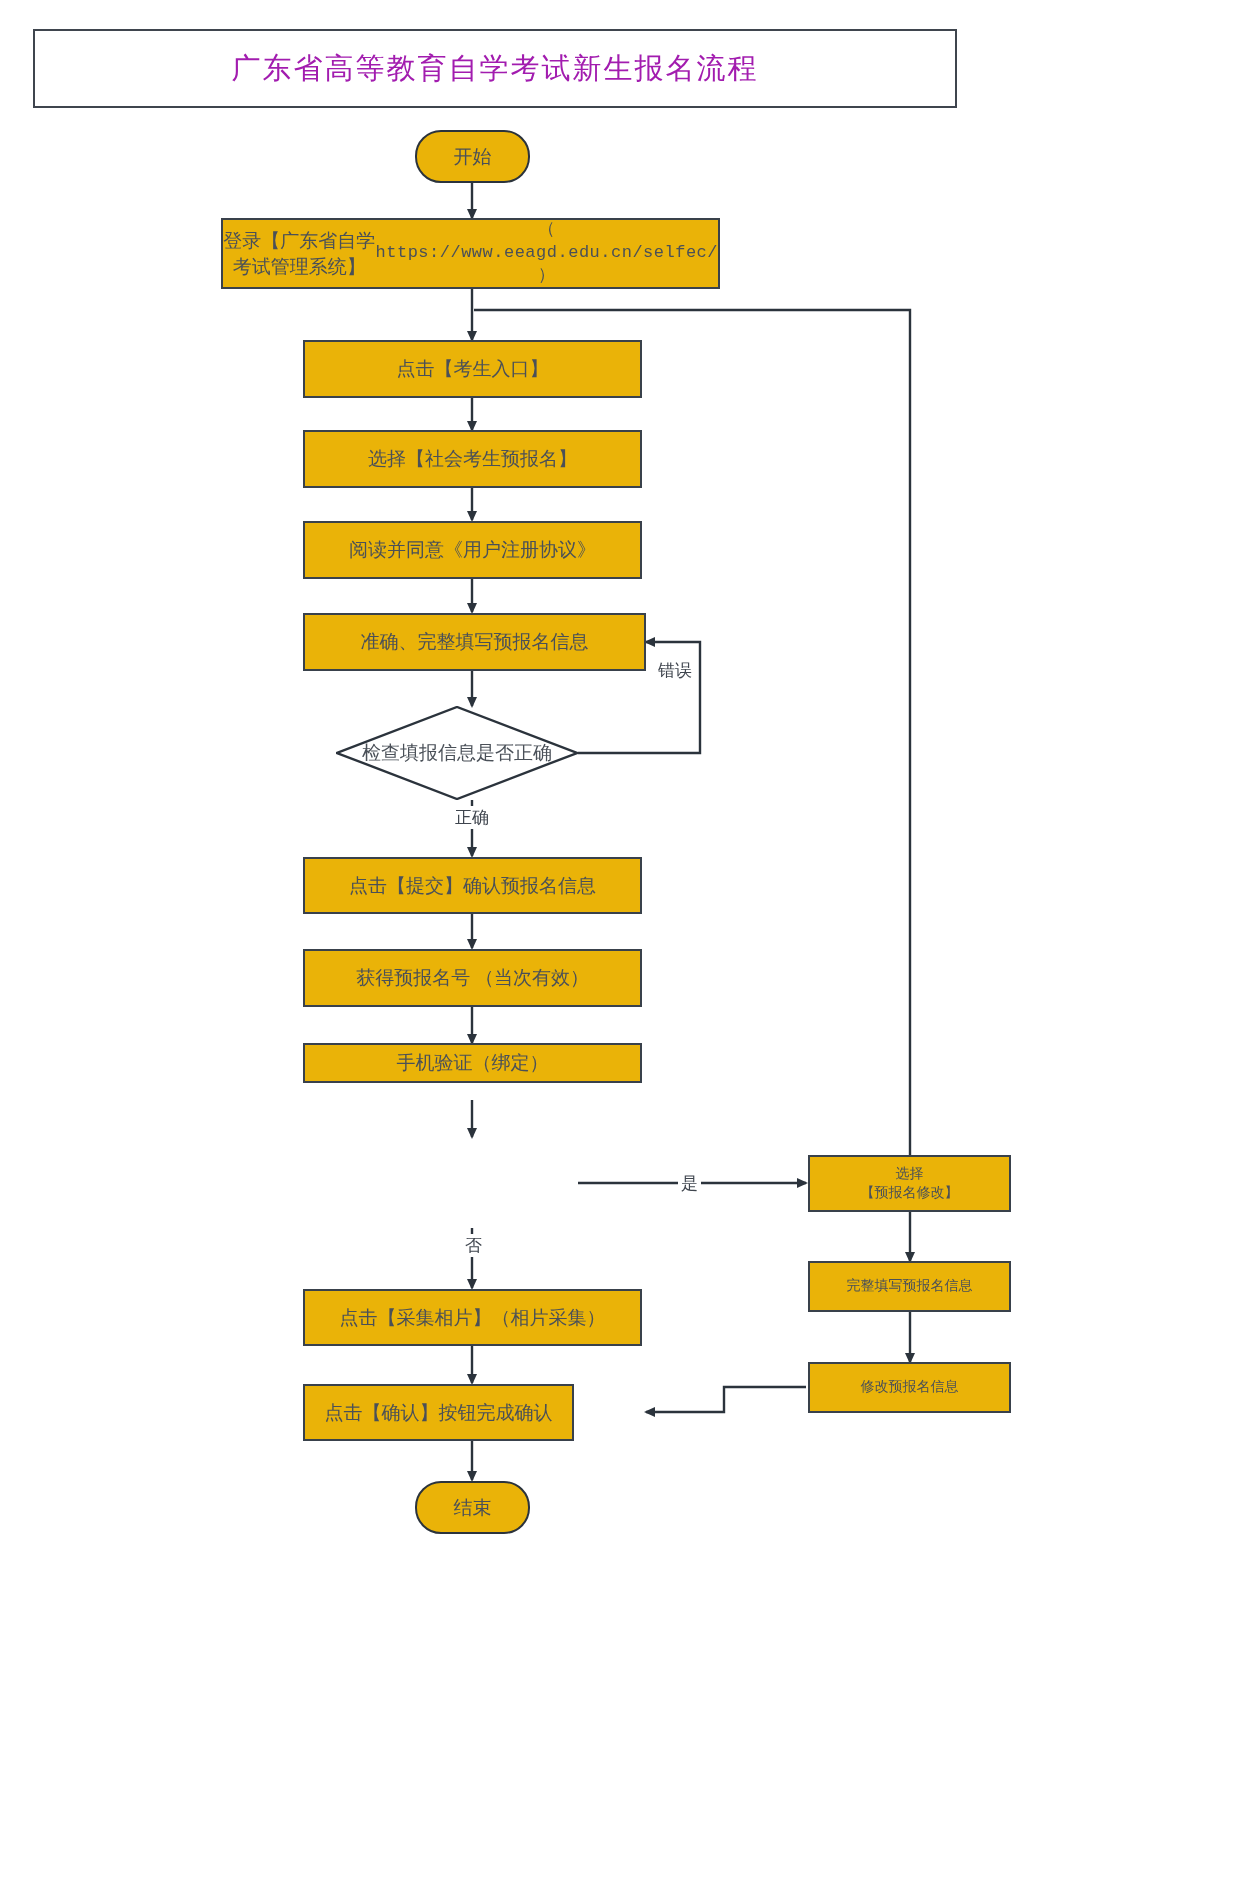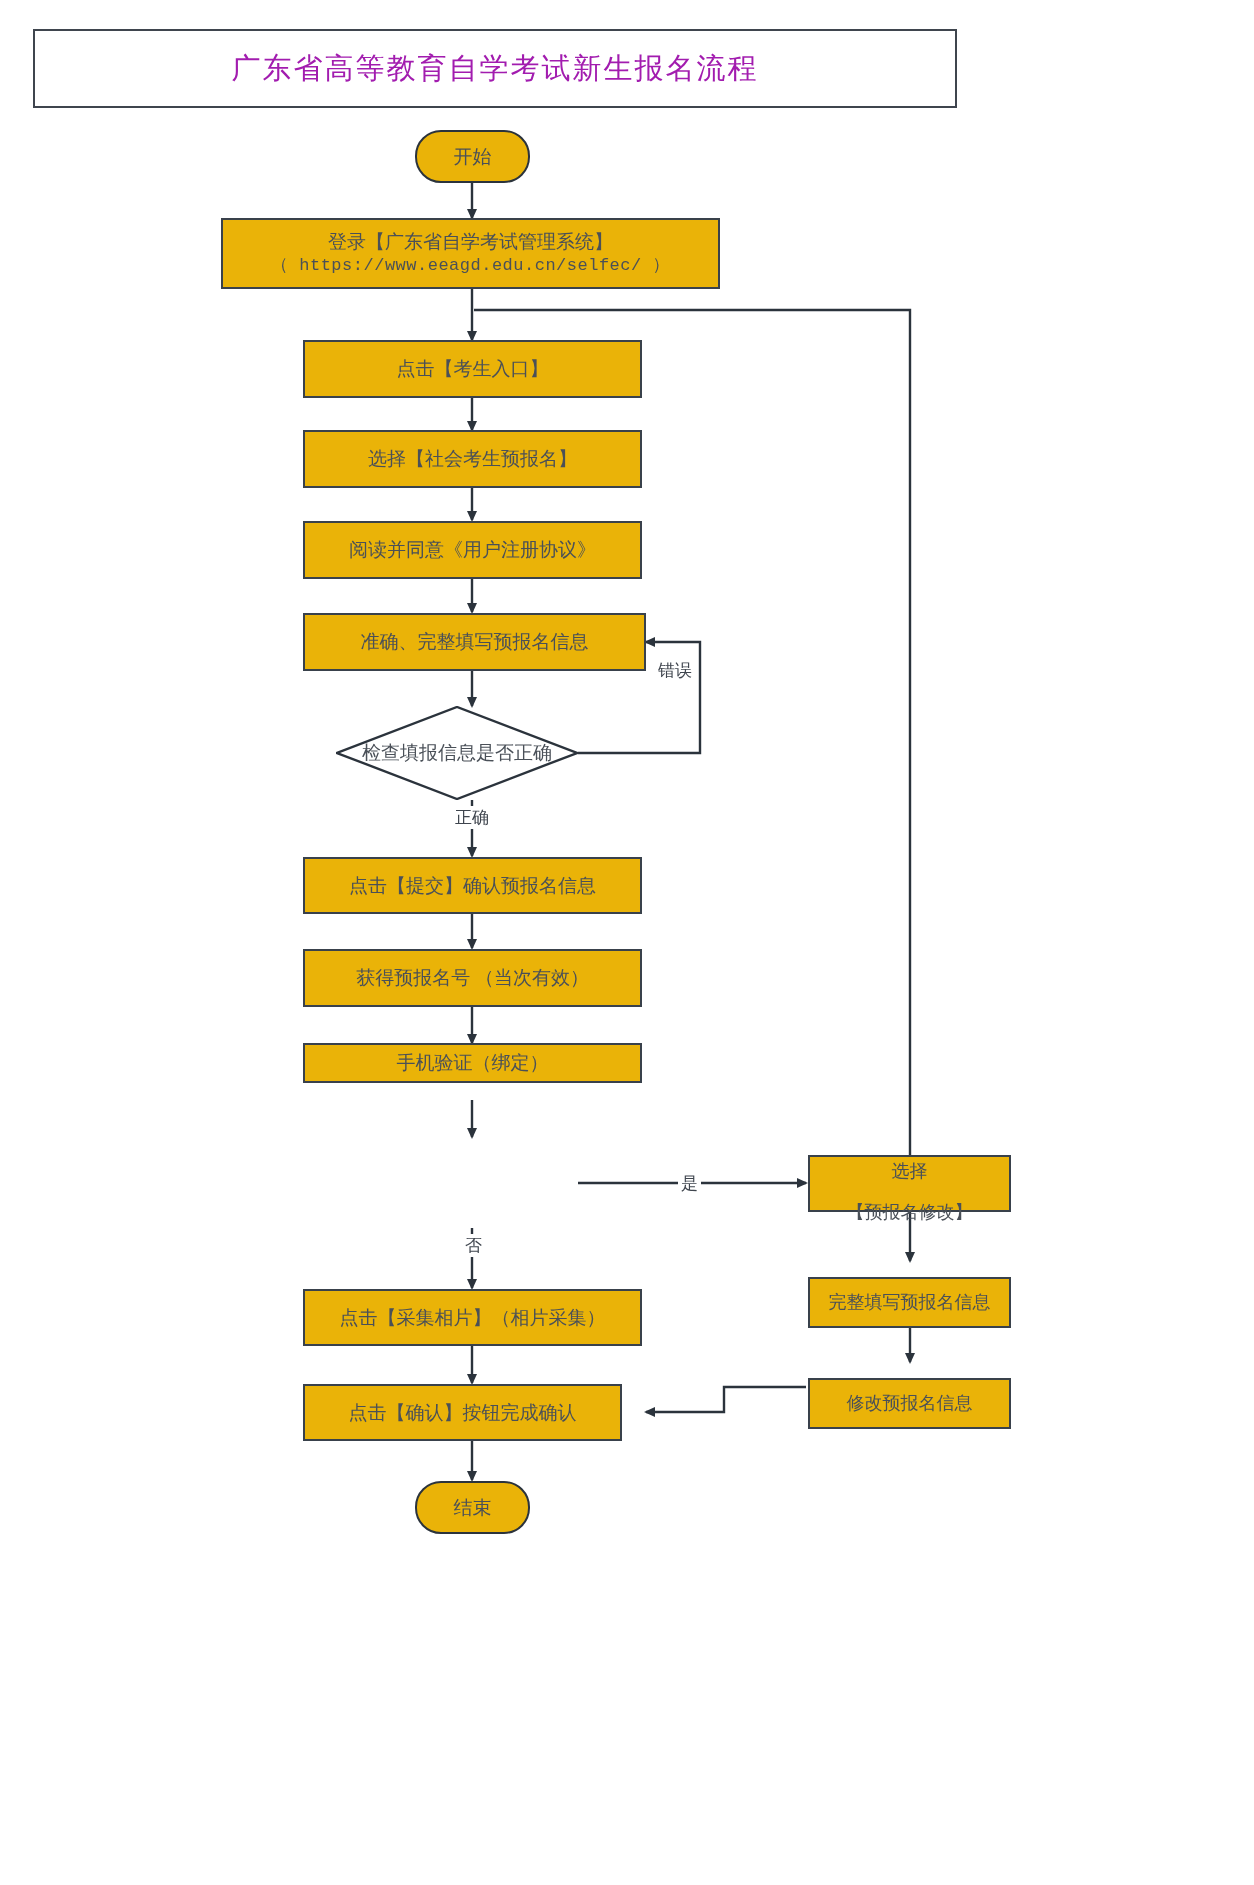--- a/index.html
+++ b/index.html
@@ -56,21 +56,21 @@
   }
   .node.terminator {
     border: 2px solid #2b333c;
     border-radius: 26px;
   }
   .node .label {
     display: block;
     white-space: pre-line;
   }
   .fs19 { font-size: 19px; }
-  .fs18 { font-size: 18px; margin-top: 16px; }
+  .fs18 { font-size: 14px; }
   .mono { font-family: "Liberation Mono", "DejaVu Sans Mono", monospace; font-size: 17px; letter-spacing: .5px;}
 
   
   .diamond-wrap {
     position: absolute;
     z-index: 3;
   }
   .diamond-shape {
     position: absolute;
     left: 0; top: 0;
@@ -161,21 +161,21 @@
   </svg>
 
   <div class="title-frame">
     <div class="title-text">广东省高等教育自学考试新生报名流程</div>
   </div>
 
   <div class="node terminator fs19" style="left:415px; top:130px; width:115px; height:53px;">
     <span class="label">开始</span>
   </div>
 
-  <div class="node rect" style="left:221px; top:218px; width:499px; height:71px; flex-direction:column;">
+  <div class="node rect" style="left:221px; top:218px; width:499px; height:71px; flex-direction:row;">
     <span class="label fs19">登录【广东省自学考试管理系统】</span>
     <span class="label mono">（ https://www.eeagd.edu.cn/selfec/ ）</span>
   </div>
 
   <div class="node rect fs19" style="left:303px; top:340px; width:339px; height:58px;">
     <span class="label">点击【考生入口】</span>
   </div>
 
   <div class="node rect fs19" style="left:303px; top:430px; width:339px; height:58px;">
     <span class="label">选择【社会考生预报名】</span>
@@ -219,21 +219,21 @@
   </div>
 
   <div class="node rect fs18" style="left:808px; top:1362px; width:203px; height:51px;">
     <span class="label">修改预报名信息</span>
   </div>
 
   <div class="node rect fs19" style="left:303px; top:1289px; width:339px; height:57px;">
     <span class="label">点击【采集相片】（相片采集）</span>
   </div>
 
-  <div class="node rect fs19" style="left:303px; top:1384px; width:319px; height:57px;">
+  <div class="node rect fs19" style="left:303px; top:1384px; width:271px; height:57px;">
     <span class="label">点击【确认】按钮完成确认</span>
   </div>
 
   <div class="node terminator fs19" style="left:415px; top:1481px; width:115px; height:53px;">
     <span class="label">结束</span>
   </div>
 
   <div class="edge-label" style="left:655px; top:659px;">错误</div>
   <div class="edge-label" style="left:452px; top:806px;">正确</div>
   <div class="edge-label" style="left:678px; top:1172px;">是</div>

